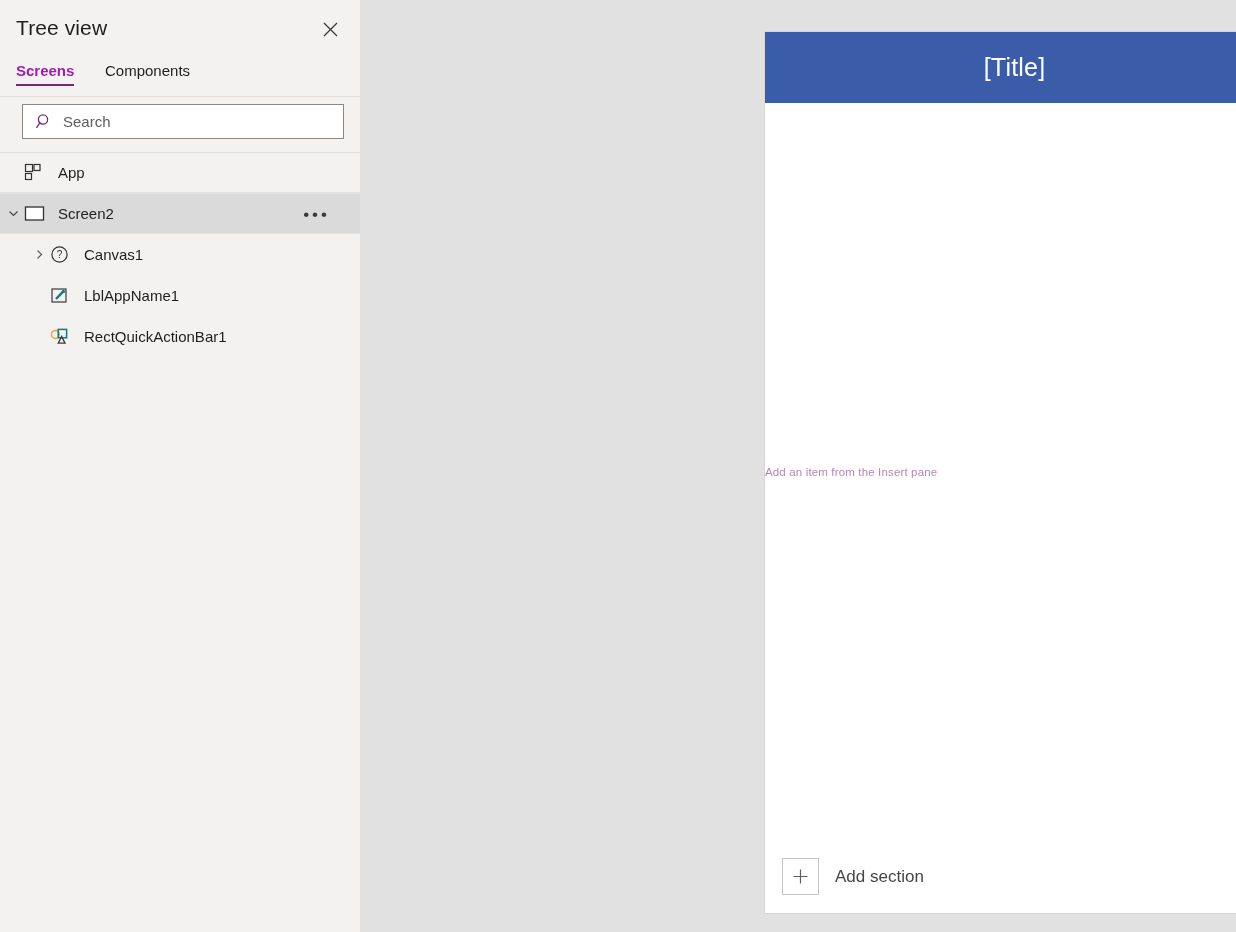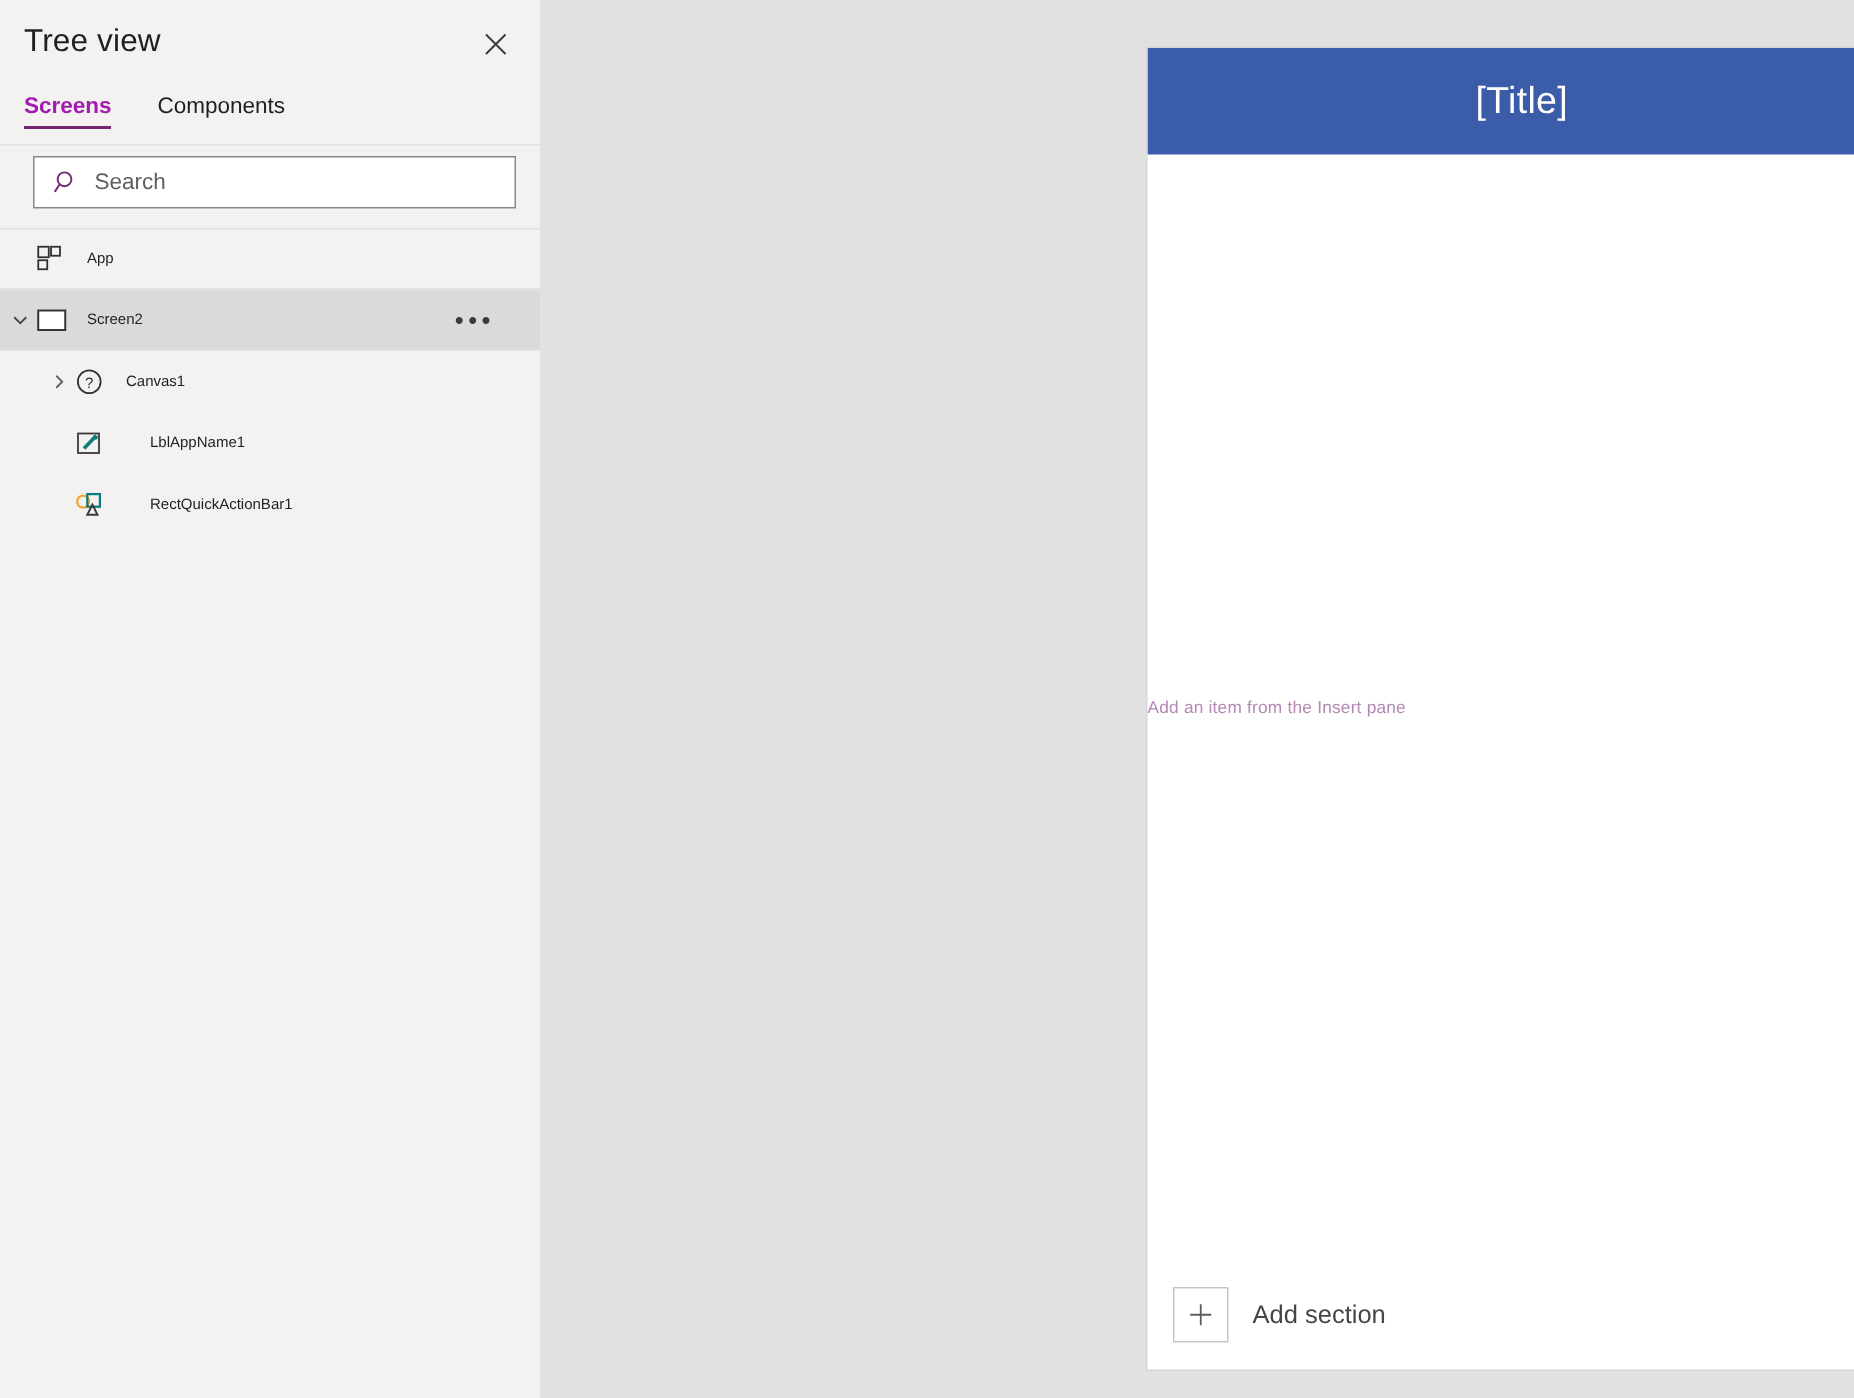--- a/index.html
+++ b/index.html
@@ -145,42 +145,42 @@
     flex: none;
   }
   .row-icon {
     width: 26px;
     display: flex;
     align-items: center;
     justify-content: flex-start;
     flex: none;
   }
   .row-label {
-    font-size: 10px;
+    font-size: 15px;
     color: #201f1e;
     margin-left: 8px;
     white-space: nowrap;
   }
   .ellipsis-btn {
     position: absolute;
     right: 30px;
     top: 50%;
     transform: translateY(-50%);
     font-size: 17px;
     letter-spacing: 3px;
     color: #3b3a39;
     cursor: pointer;
     line-height: 1;
   }
 
   
   .indent-0 { padding-left: 24px; }
   .indent-0-twisty { padding-left: 2px; }
   .indent-1 { padding-left: 28px; }
-  .indent-1-noTwisty { padding-left: 50px; gap: 16px; }
+  .indent-1-noTwisty { padding-left: 50px; }
 
   
   #canvas-area {
     position: absolute;
     left: 360px;
     top: 0;
     right: 0;
     bottom: 0;
     background: #e1e1e1;
     margin-left: 36px;

